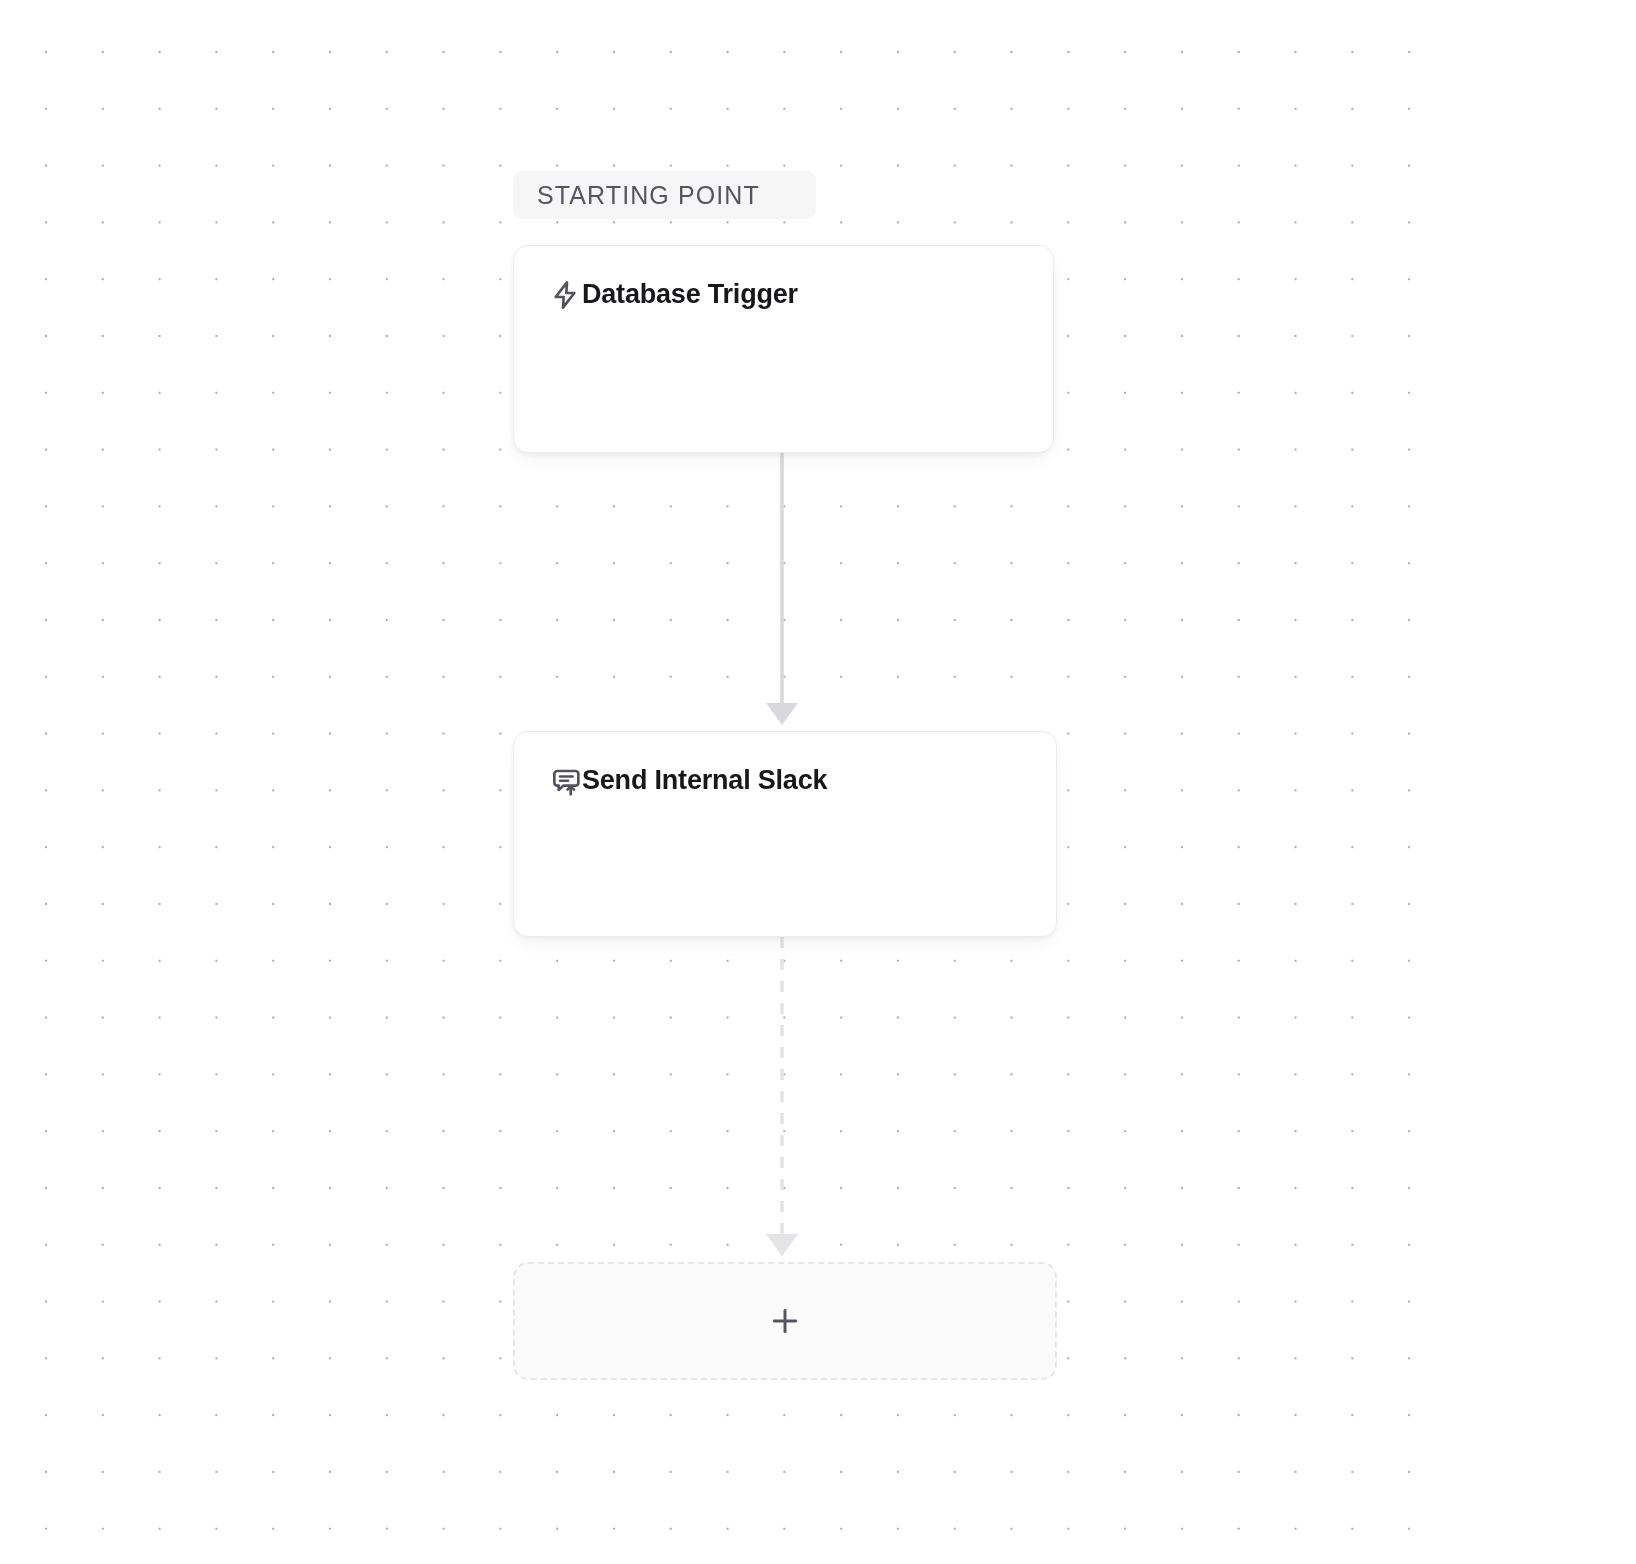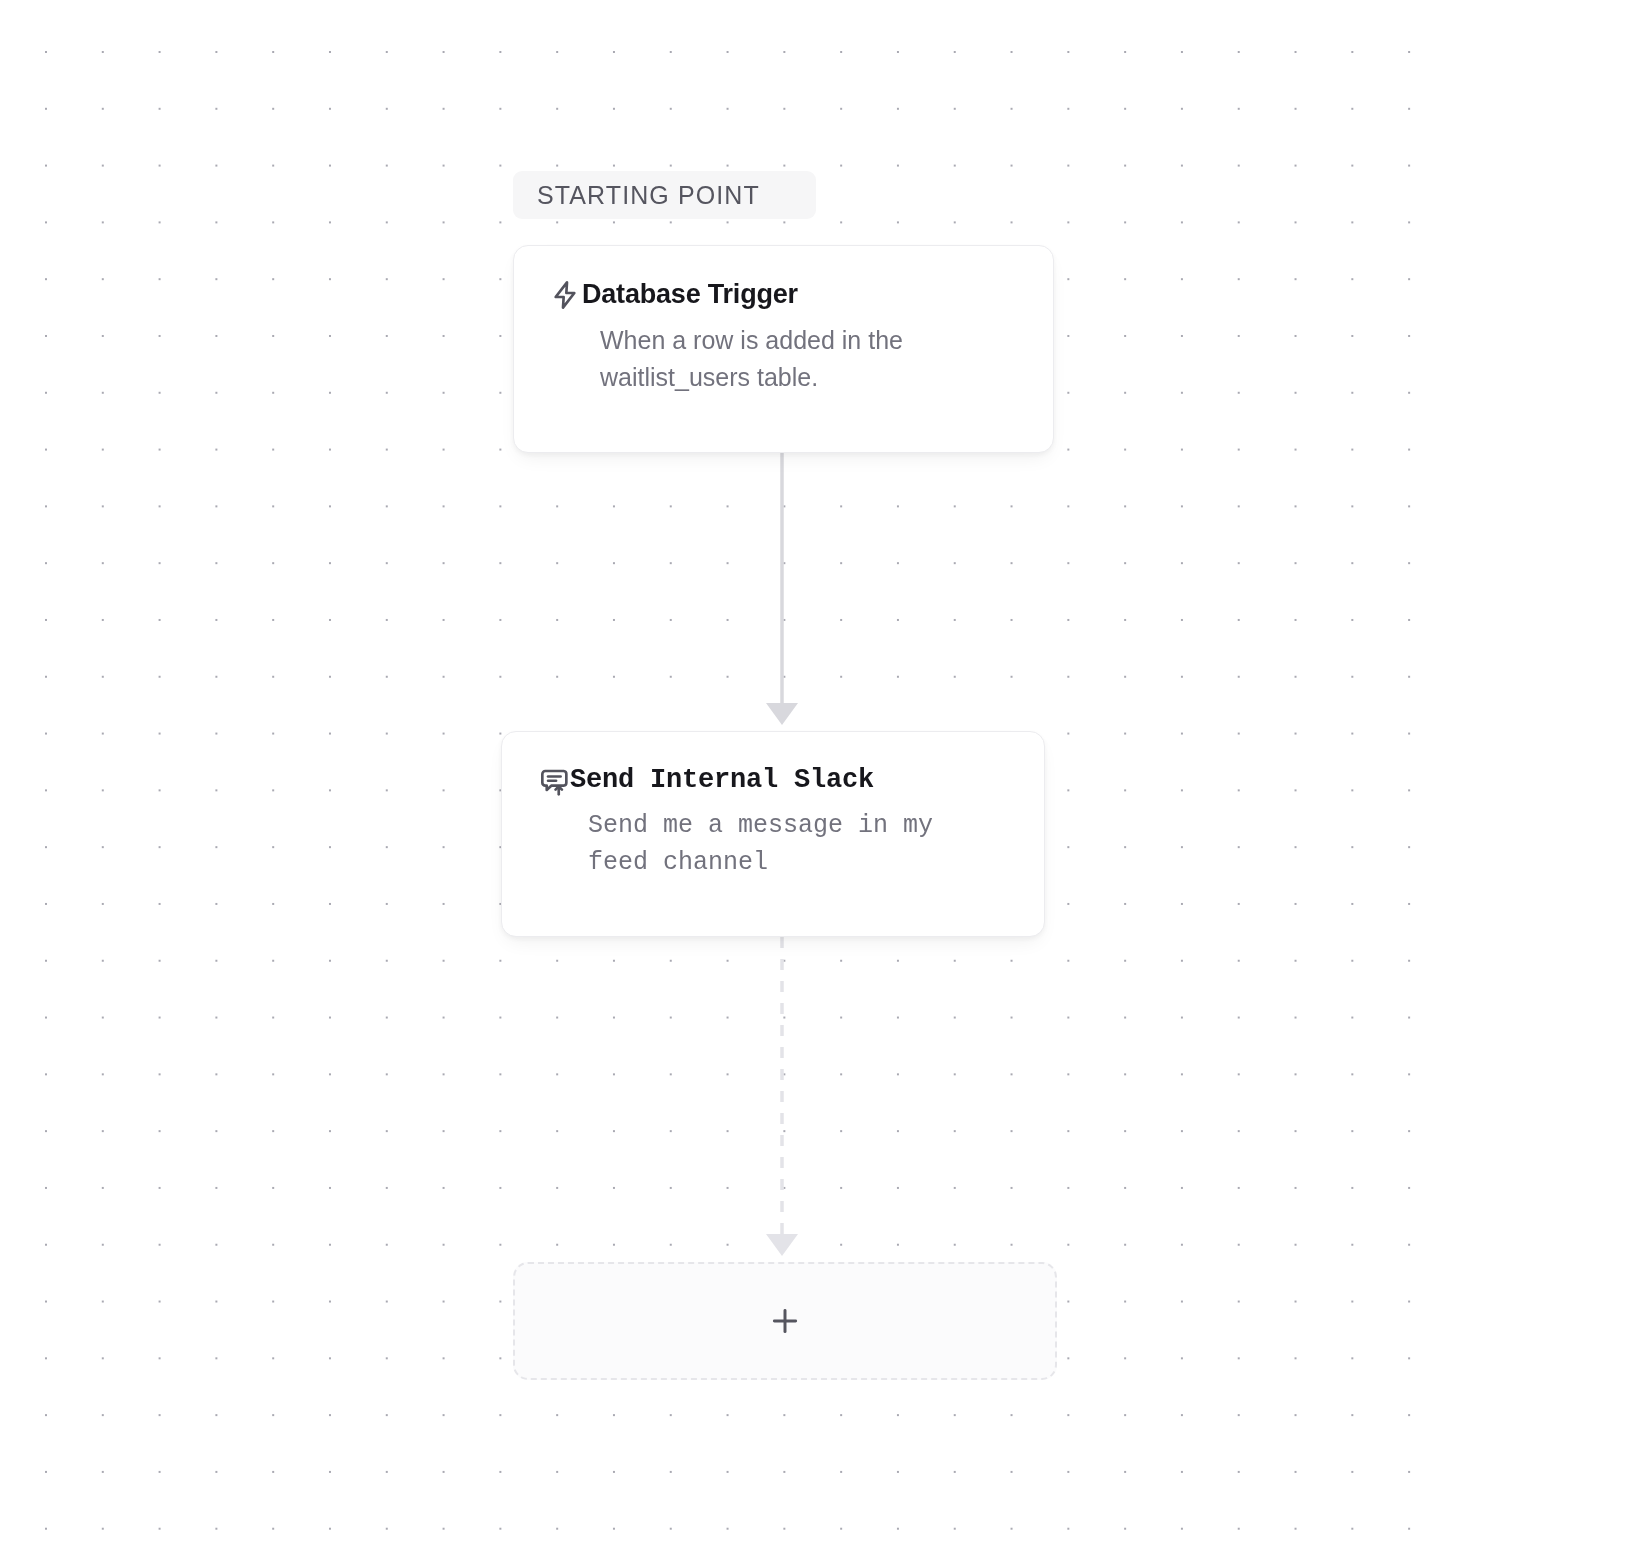--- a/index.html
+++ b/index.html
@@ -61,25 +61,24 @@
   }
 
   #node-trigger {
     left: 513px;
     top: 245px;
     width: 541px;
     height: 208px;
   }
 
   #node-slack {
-    left: 501px;
+    left: 513px;
     top: 731px;
     width: 544px;
     height: 206px;
-    font-family: Liberation Mono, monospace;
   }
 
   .node-head {
     display: flex;
     align-items: center;
     margin-bottom: 10px;
   }
 
   .node-icon {
     width: 34px;
@@ -164,37 +163,35 @@
 
   <div class="node-card" id="node-trigger">
     <div class="node-head">
       <span class="node-icon">
         <svg width="32" height="32" viewBox="0 0 24 24" fill="none" stroke="currentColor" stroke-width="2" stroke-linecap="round" stroke-linejoin="round">
           <polygon points="13.5 2.5 5 13.5 11 13.5 10.5 21.5 19 10.5 13 10.5"></polygon>
         </svg>
       </span>
       <span class="node-title">Database Trigger</span>
     </div>
-    <div class="node-desc">When a row is added in the waitlist_users table.</div>
   </div>
 
   <div class="node-card" id="node-slack">
     <div class="node-head">
       <span class="node-icon">
         <svg width="32" height="32" viewBox="0 0 24 24" fill="none" stroke="currentColor" stroke-width="2" stroke-linecap="round" stroke-linejoin="round">
           <path d="M20 4.5H6.2A2.2 2.2 0 0 0 4 6.7v6.6a2.2 2.2 0 0 0 2.2 2.2h1.1v3.2l3.4-3.2H20a2.2 2.2 0 0 0 2-2.2V6.7A2.2 2.2 0 0 0 20 4.5z"></path>
           <line x1="8.3" y1="8.6" x2="17.7" y2="8.6"></line>
           <line x1="8.3" y1="11.8" x2="14.3" y2="11.8"></line>
           <path d="M16.3 22V16.2"></path>
           <path d="M13.9 18.5l2.4-2.4 2.4 2.4"></path>
         </svg>
       </span>
       <span class="node-title">Send Internal Slack</span>
     </div>
-    <div class="node-desc">Send me a message in my feed channel</div>
   </div>
 
   <div id="add-step">
     <span class="plus-icon">
       <svg width="34" height="34" viewBox="0 0 24 24" fill="none" stroke="currentColor" stroke-width="2.1" stroke-linecap="round">
         <line x1="12" y1="4.5" x2="12" y2="19.5"></line>
         <line x1="4.5" y1="12" x2="19.5" y2="12"></line>
       </svg>
     </span>
   </div>

